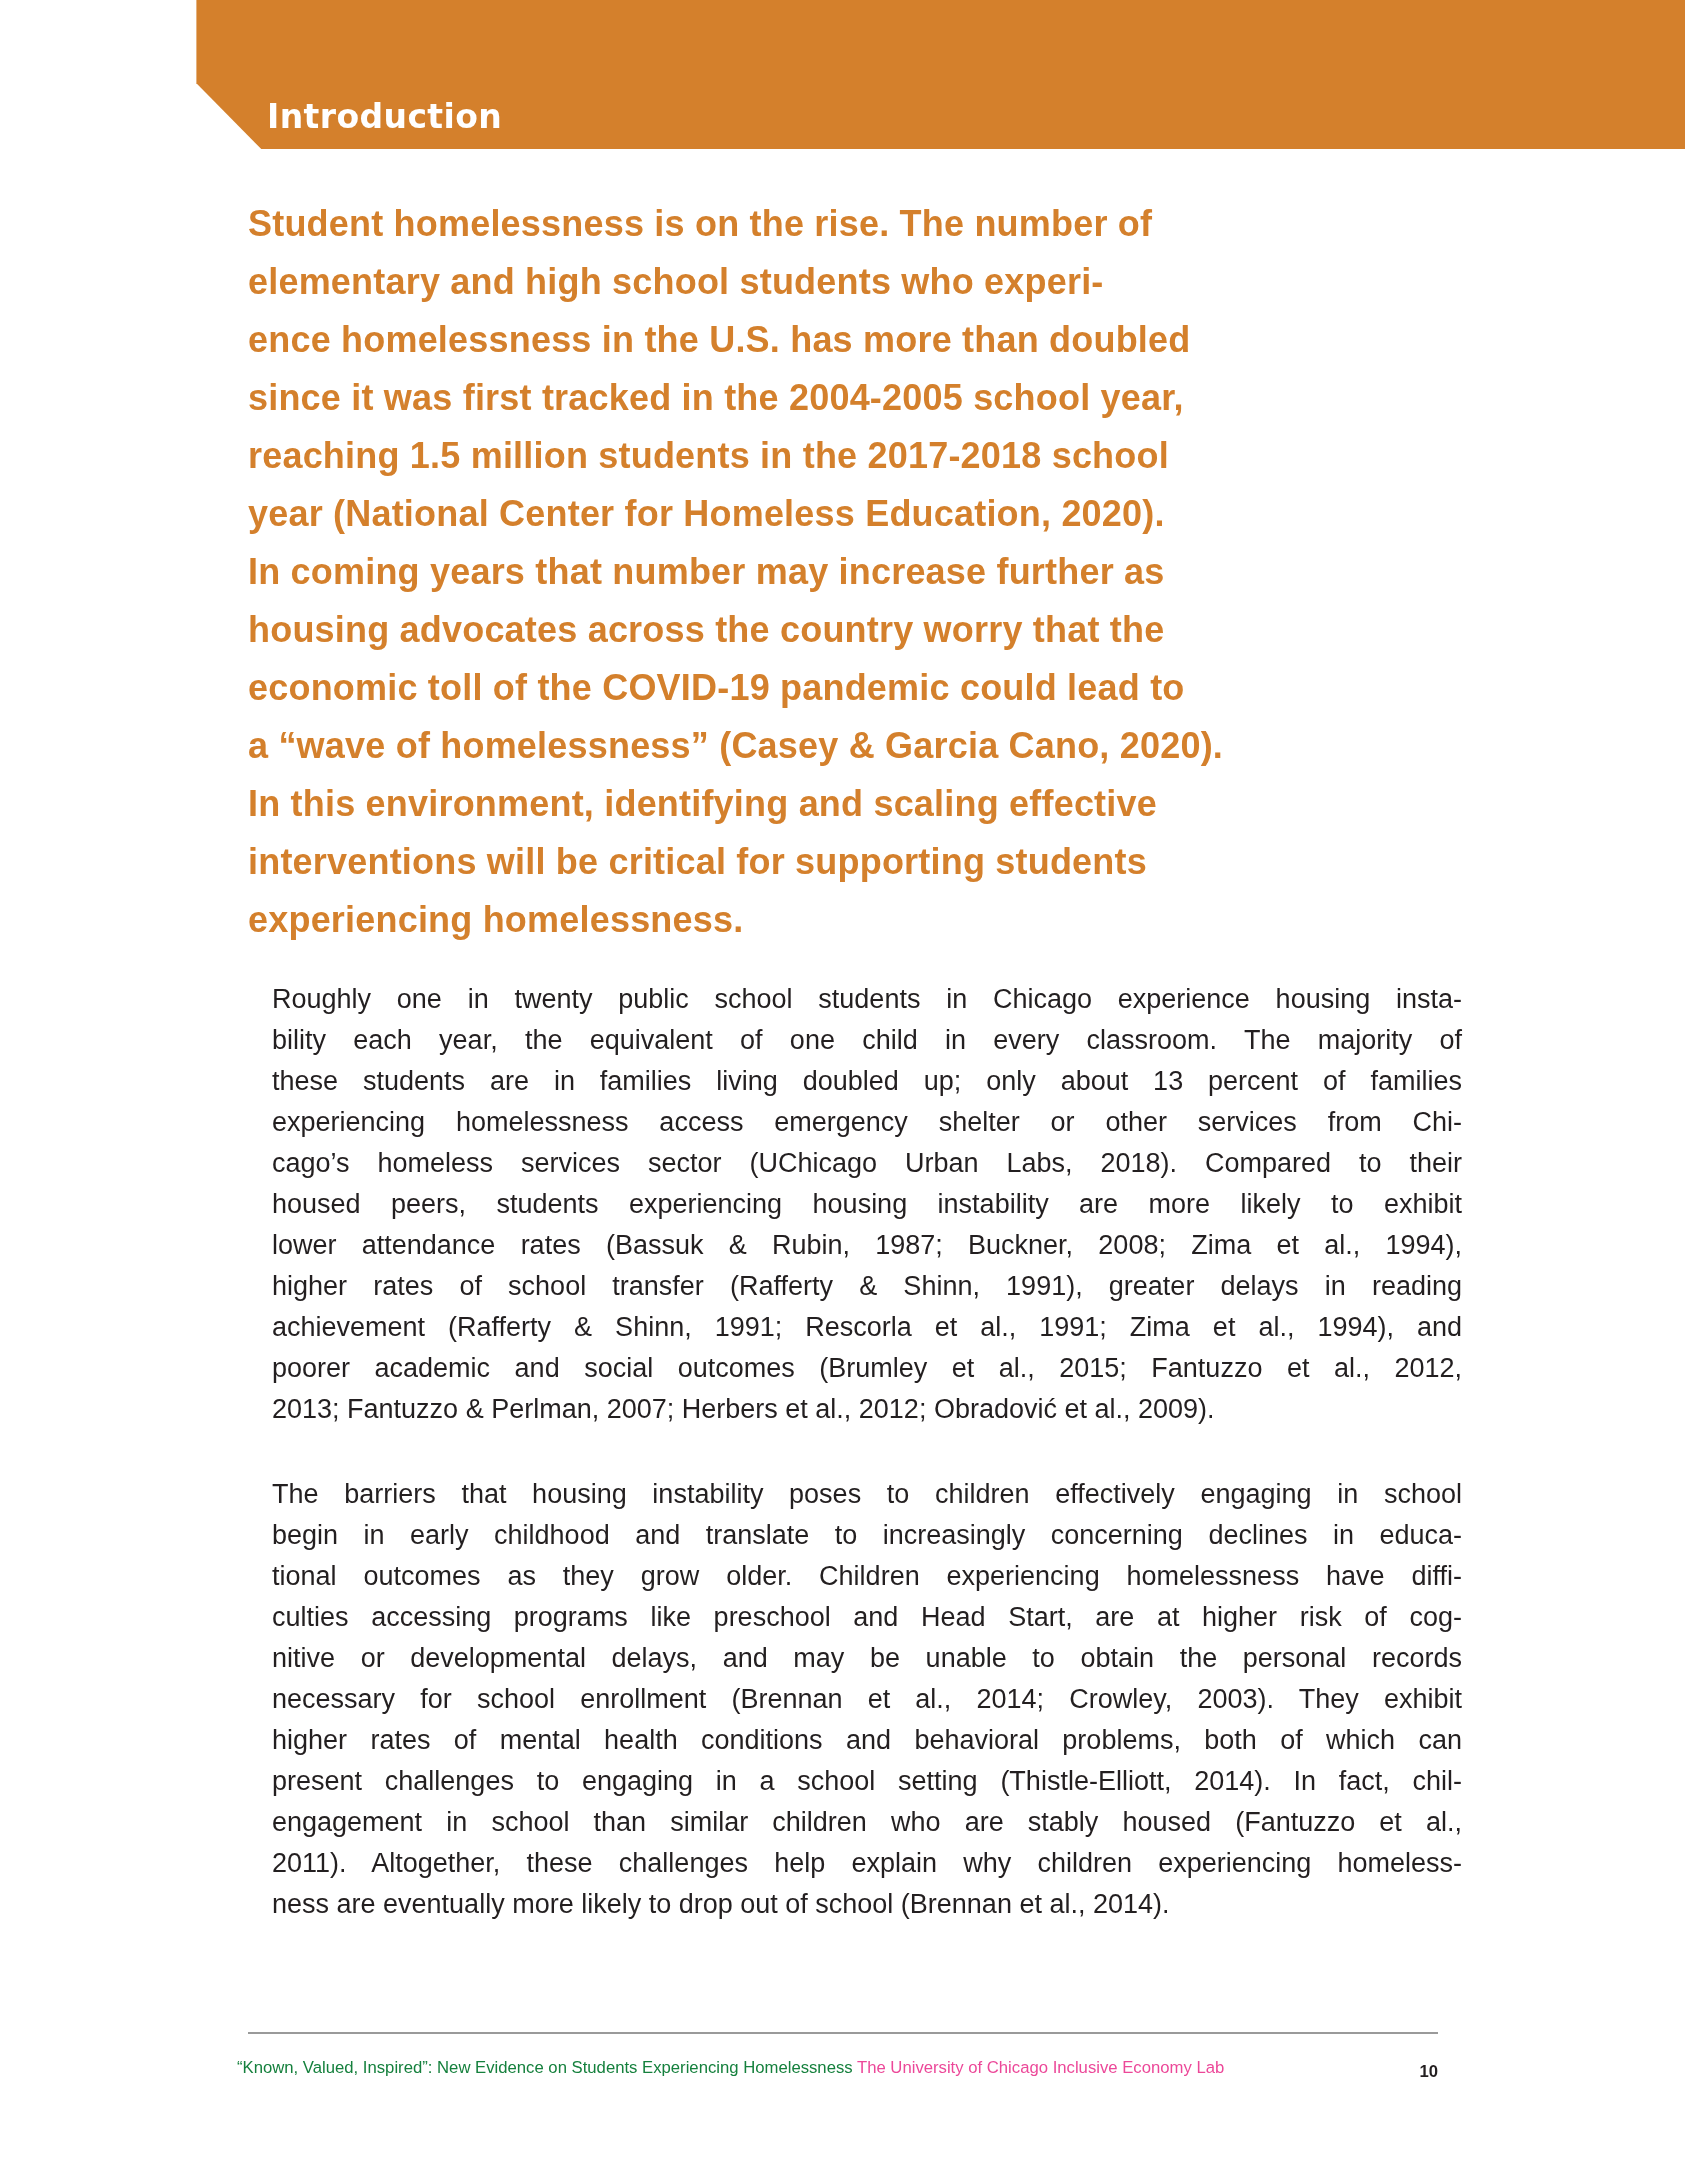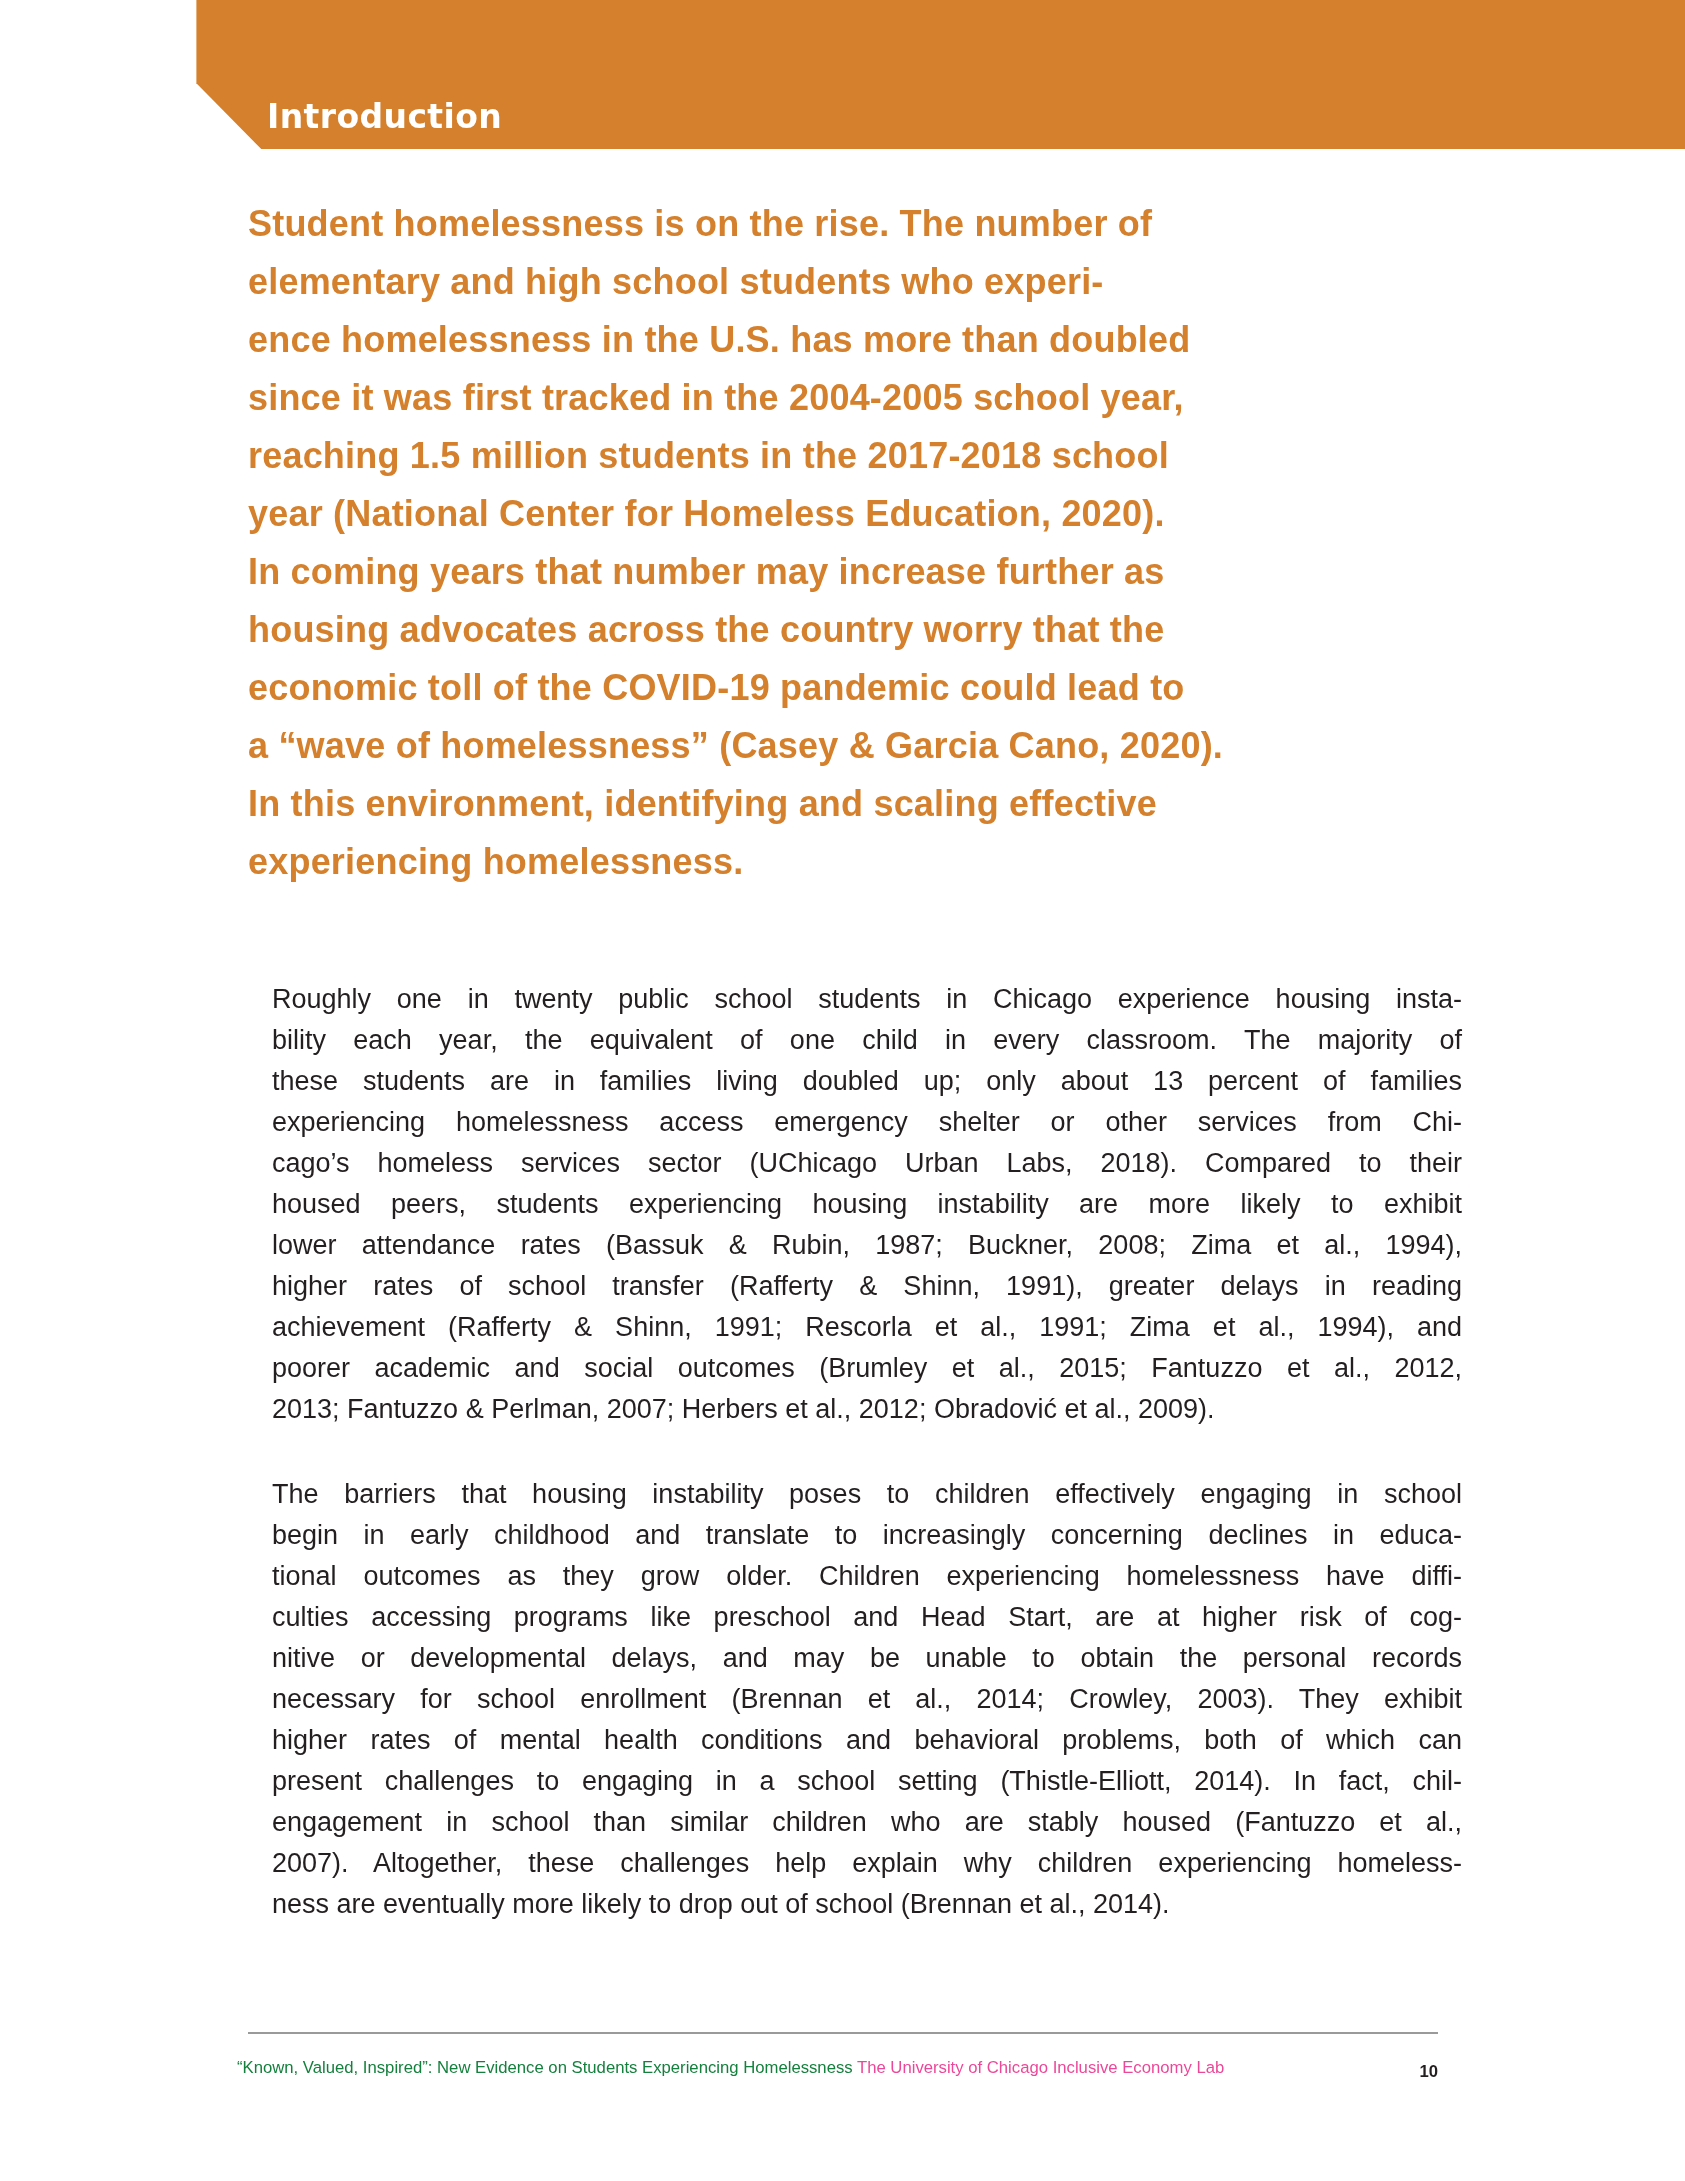--- a/index.html
+++ b/index.html
@@ -51,20 +51,21 @@
   <span class="line">elementary and high school students who experi-</span>
   <span class="line">ence homelessness in the U.S. has more than doubled</span>
   <span class="line">since it was first tracked in the 2004-2005 school year,</span>
   <span class="line">reaching 1.5 million students in the 2017-2018 school</span>
   <span class="line">year (National Center for Homeless Education, 2020).</span>
   <span class="line">In coming years that number may increase further as</span>
   <span class="line">housing advocates across the country worry that the</span>
   <span class="line">economic toll of the COVID-19 pandemic could lead to</span>
   <span class="line">a “wave of homelessness” (Casey &amp; Garcia Cano, 2020).</span>
   <span class="line">In this environment, identifying and scaling effective</span>
+  <span class="line">interventions will be critical for supporting students</span>
   <span class="line">experiencing homelessness.</span>
 </div>
 
 <div class="body-para" id="para1">
   <span class="line">Roughly one in twenty public school students in Chicago experience housing insta-</span>
   <span class="line">bility each year, the equivalent of one child in every classroom. The majority of</span>
   <span class="line">these students are in families living doubled up; only about 13 percent of families</span>
   <span class="line">experiencing homelessness access emergency shelter or other services from Chi-</span>
   <span class="line">cago’s homeless services sector (UChicago Urban Labs, 2018). Compared to their</span>
   <span class="line">housed peers, students experiencing housing instability are more likely to exhibit</span>
@@ -78,21 +79,21 @@
 <div class="body-para" id="para2">
   <span class="line">The barriers that housing instability poses to children effectively engaging in school</span>
   <span class="line">begin in early childhood and translate to increasingly concerning declines in educa-</span>
   <span class="line">tional outcomes as they grow older. Children experiencing homelessness have diffi-</span>
   <span class="line">culties accessing programs like preschool and Head Start, are at higher risk of cog-</span>
   <span class="line">nitive or developmental delays, and may be unable to obtain the personal records</span>
   <span class="line">necessary for school enrollment (Brennan et al., 2014; Crowley, 2003). They exhibit</span>
   <span class="line">higher rates of mental health conditions and behavioral problems, both of which can</span>
   <span class="line">present challenges to engaging in a school setting (Thistle-Elliott, 2014). In fact, chil-</span>
   <span class="line">engagement in school than similar children who are stably housed (Fantuzzo et al.,</span>
-  <span class="line">2007). Altogether, these challenges help explain why children experiencing homeless-</span>
+  <span class="line">2011). Altogether, these challenges help explain why children experiencing homeless-</span>
   <span class="line last">ness are eventually more likely to drop out of school (Brennan et al., 2014).</span>
 </div>
 
 <div class="footer-rule"></div>
 <div class="footer">
   <span class="report">“Known, Valued, Inspired”: New Evidence on Students Experiencing Homelessness</span>
   <span class="org">The University of Chicago Inclusive Economy Lab</span>
   <span class="page">10</span>
 </div>
 

